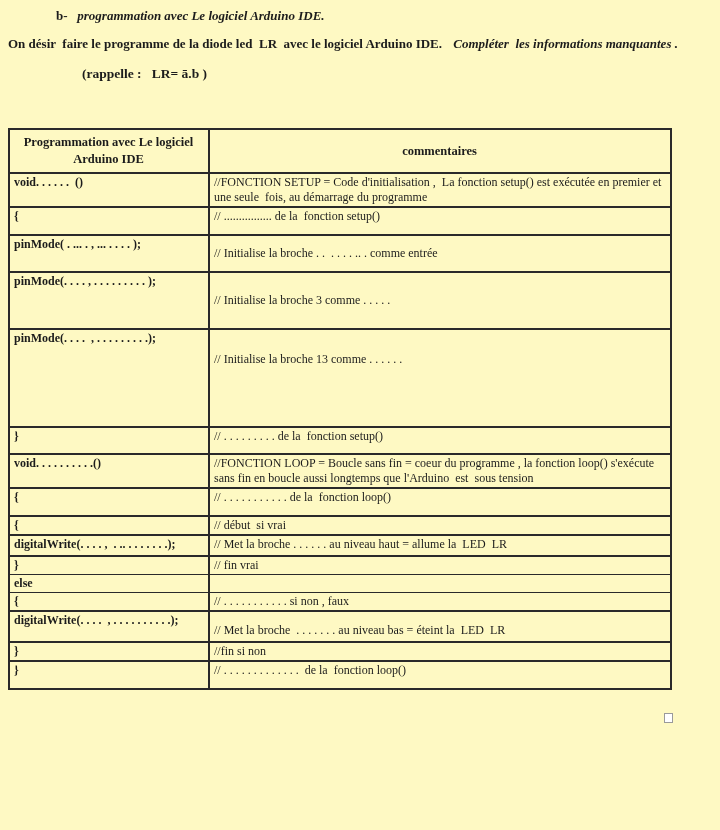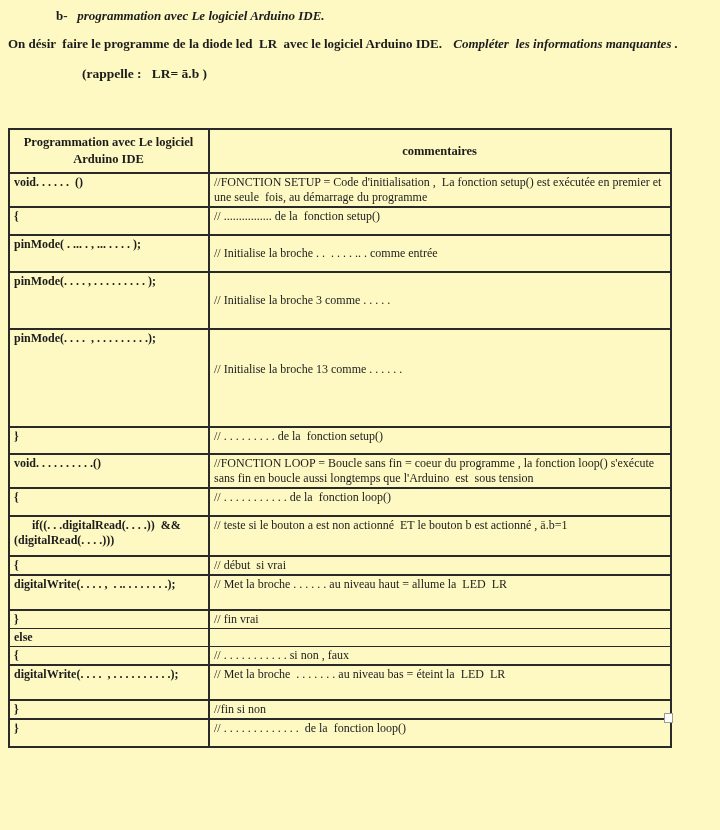--- a/index.html
+++ b/index.html
@@ -107,22 +107,22 @@
   tr.r15 { height: 31px; font-family: Liberation Serif, serif; }
   tr.r16 { height: 14px; }
   tr.r17 { height: 28px; }
   
   tr.r10 td, tr.r12 td, tr.r13 td, tr.r14 td, tr.r16 td {
     border-top-width: 1px;
     border-bottom-width: 1px;
   }
   
   tr.r3 td.comment, tr.r4 td.comment { vertical-align: middle; }
-  tr.r5 td.comment { padding-top: 32px; }
-  tr.r11 td.comment, tr.r15 td.comment { vertical-align: bottom; padding-bottom: 17px; }
+  tr.r5 td.comment { padding-top: 22px; }
+  tr.r11 td.comment, tr.r15 td.comment { vertical-align: bottom; padding-bottom: 3px; }
   .stray-square {
     position: absolute;
     left: 664px;
     top: 713px;
     width: 7px;
     height: 8px;
     border: 1px solid #9a9a9a;
     background: #ffffff;
   }
 </style>
@@ -172,25 +172,20 @@
       <td class="comment">// . . . . . . . . . de la  fonction setup()</td>
     </tr>
     <tr class="r7">
       <td class="code">void. . . . . . . . . .()</td>
       <td class="comment">//FONCTION LOOP = Boucle sans fin = coeur du programme , la fonction loop() s'exécute sans fin en boucle aussi longtemps que l'Arduino  est  sous tension</td>
     </tr>
     <tr class="r8">
       <td class="code">{</td>
       <td class="comment">// . . . . . . . . . . . de la  fonction loop()</td>
     </tr>
-    <tr class="r9">
-      <td class="code">      if((. . .digitalRead(. . . .))  &amp;&amp;
-(digitalRead(. . . .)))</td>
-      <td class="comment">// teste si le bouton a est non actionné  ET le bouton b est actionné , ā.b=1</td>
-    </tr>
     <tr class="r10">
       <td class="code">{</td>
       <td class="comment">// début  si vrai</td>
     </tr>
     <tr class="r11">
       <td class="code">digitalWrite(. . . . ,  . .. . . . . . . .);</td>
       <td class="comment">// Met la broche . . . . . . au niveau haut = allume la  LED  LR</td>
     </tr>
     <tr class="r12">
       <td class="code">}</td>

